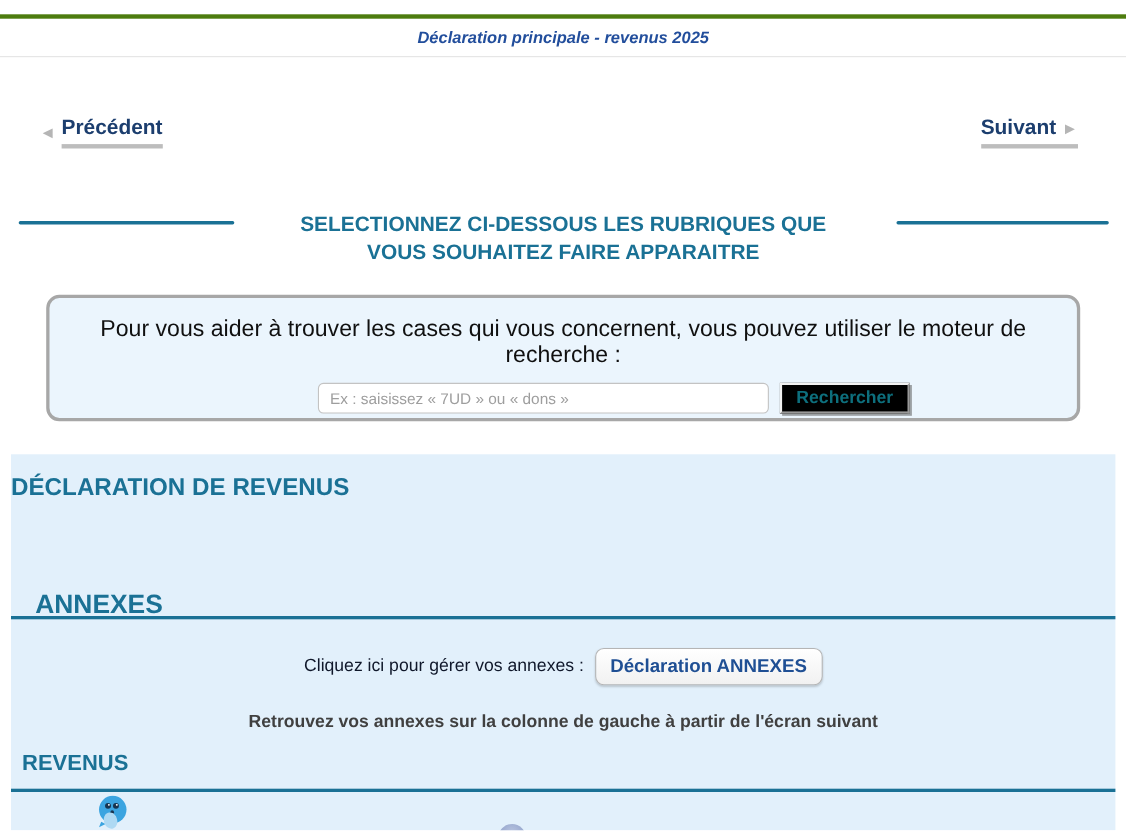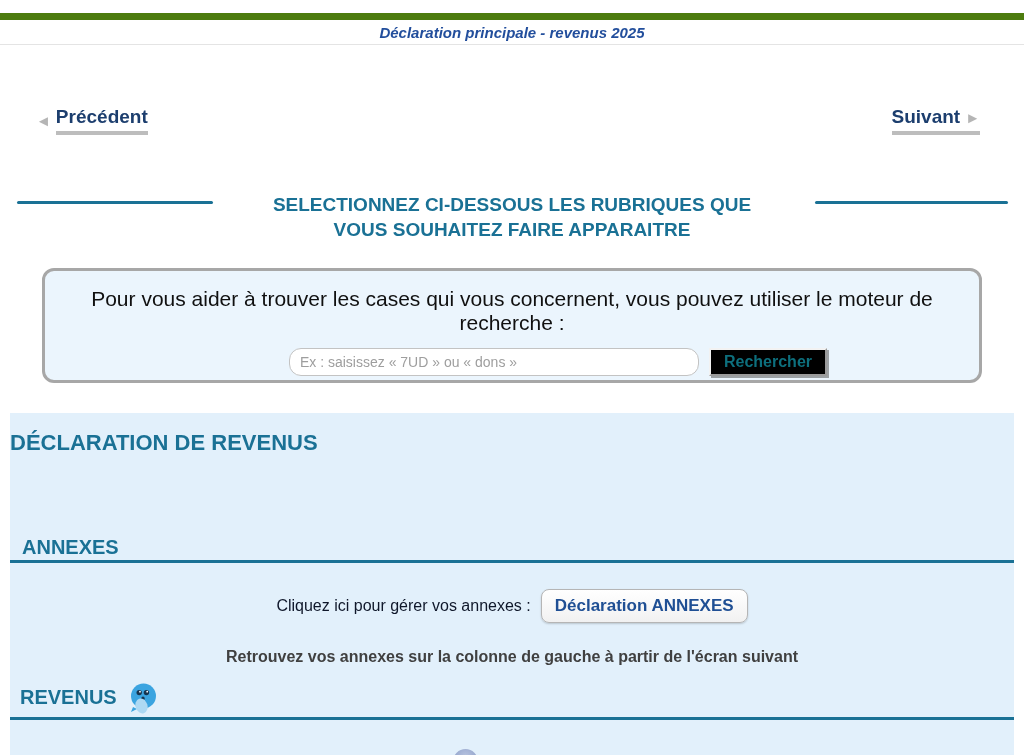--- a/index.html
+++ b/index.html
@@ -5,22 +5,22 @@
   * { margin:0; padding:0; box-sizing:border-box; }
   body { background:#fff; font-family:"Liberation Sans", sans-serif; }
   #screen {
     position:relative; width:1024px; height:755px;
     background:#ffffff; overflow:hidden;
     font-family:"Liberation Sans", sans-serif;
   }
 
   
   .title-bar {
-    position:absolute; top:13px; left:0; width:1024px; height:32px;
-    border-top:7px solid #4d7c0f; border-bottom:1px solid #e4e4e4;
+    position:absolute; top:13px; left:0; width:1024px; height:39px;
+    border-top:4px solid #4d7c0f; border-bottom:1px solid #e4e4e4;
     display:flex; align-items:center; justify-content:center; background:#fff;
   }
   .title-bar .title {
     font-size:15px; font-weight:bold; font-style:italic; color:#224e9c;
   }
 
   
   .nav-link {
     position:absolute; top:106px; display:flex; align-items:center; gap:5px;
     text-decoration:none; cursor:pointer;
@@ -50,21 +50,21 @@
     background:#ebf5fd; border:3px solid #a7a7a7; border-radius:12px;
   }
   .search-instruction {
     margin-top:16px; text-align:center; font-size:21px; color:#101010;
   }
   .search-row {
     margin-top:13px; display:flex; justify-content:center; align-items:center;
     gap:10px; transform:translateX(46px);
   }
   .search-input {
-    width:410px; height:28px; border:1px solid #c3c3c3; border-radius:12px;
+    width:410px; height:28px; border:1px solid #c3c3c3; border-radius:5px;
     font-size:14px; padding:0 10px; color:#14532d; background:#fff; outline:none;
     font-family:"Liberation Sans", sans-serif;
   }
   .search-input::placeholder { color:#9e9e9e; }
   .search-button {
     height:28px; padding:0 13px; font-size:16px; font-weight:bold; color:#0d6f7d;
     background:#000000; cursor:pointer;
     border-top:2px solid #f2f2f2; border-left:2px solid #f2f2f2;
     border-right:2px solid #9a9a9a; border-bottom:2px solid #9a9a9a;
     box-shadow:2px 2px 0 rgba(90,90,90,0.55);
@@ -78,22 +78,22 @@
   }
   .panel-title {
     position:absolute; top:17px; left:0; width:100%; text-align:left;
     font-size:22px; font-weight:bold; color:#1a7195;
   }
   .panel-desc {
     position:absolute; top:58px; left:0; width:100%; text-align:center;
     font-size:15px; font-weight:bold; color:#1a7195; line-height:19px;
   }
   .annexes-label {
-    position:absolute; top:123px; left:12px;
-    font-size:20px; font-weight:bold; color:#1a7195;
+    position:absolute; top:123px; left:22px;
+    font-size:24px; font-weight:bold; color:#1a7195;
   }
   .rule-teal {
     position:absolute; left:0; width:100%; height:3px; background:#1a7195;
   }
   .annexes-rule { top:147px; }
   .manage-row {
     position:absolute; top:176px; left:0; width:100%;
     display:flex; justify-content:center; align-items:center; gap:10px;
   }
   .manage-text { font-size:16px; color:#0f172a; }
@@ -103,21 +103,21 @@
     border:1px solid #b5b5b5; border-radius:8px;
     padding:6px 13px; box-shadow:0 1px 2px rgba(0,0,0,0.18);
     font-family:"Liberation Sans", sans-serif;
   }
   .annexes-hint {
     position:absolute; top:235px; left:0; width:100%; text-align:center;
     font-size:16px; font-weight:bold; color:#404040;
   }
   .revenus-row {
     position:absolute; top:270px; left:10px;
-    display:flex; align-items:flex-end; gap:12px;
+    display:flex; align-items:flex-end; gap:12px;flex-direction:column;
   }
   .revenus-label {
     font-size:20px; font-weight:bold; color:#1a7195; padding-bottom:5px;
   }
   .revenus-rule { top:304px; }
   .partial-circle {
     position:absolute; top:336px; left:443px; width:25px; height:25px;
     border-radius:50%;
     background:radial-gradient(circle at 50% 30%, #b7c3df 0%, #8d9fc9 70%);
   }

